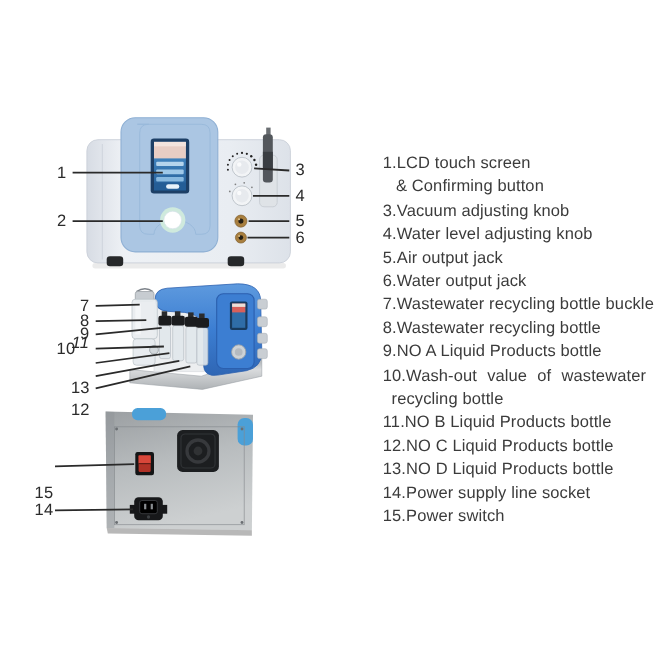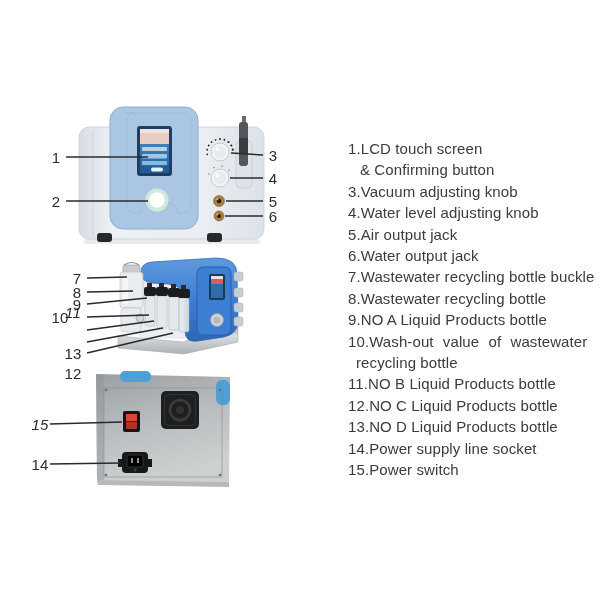--- a/index.html
+++ b/index.html
@@ -246,21 +246,21 @@
 <div class="callout-num" style="left:273px;top:201px;">5</div>
 <div class="callout-num" style="left:273px;top:216px;">6</div>
 <div class="callout-num" style="left:77px;top:278px;">7</div>
 <div class="callout-num" style="left:77px;top:292px;">8</div>
 <div class="callout-num" style="left:77px;top:304px;">9</div>
 <div class="callout-num" style="left:60px;top:317px;">10</div>
 <div class="callout-num" style="left:73px;top:312px;font-style:italic;">11</div>
 <div class="callout-num" style="left:73px;top:342px;margin-top:31px;">12</div>
 <div class="callout-num" style="left:73px;top:353px;">13</div>
 <div class="callout-num" style="left:40px;top:464px;text-align:center;">14</div>
-<div class="callout-num" style="left:40px;top:424px;font-style:italic;">15</div>
+<div class="callout-num" style="left:40px;top:448px;">15</div>
 
 <div id="legend">
   <div class="lg-line">1.LCD touch screen</div>
   <div class="lg-line lg-cont">&amp; Confirming button</div>
   <div class="lg-line">3.Vacuum adjusting knob</div>
   <div class="lg-line">4.Water level adjusting knob</div>
   <div class="lg-line">5.Air output jack</div>
   <div class="lg-line">6.Water output jack</div>
   <div class="lg-line">7.Wastewater recycling bottle buckle</div>
   <div class="lg-line">8.Wastewater recycling bottle</div>

